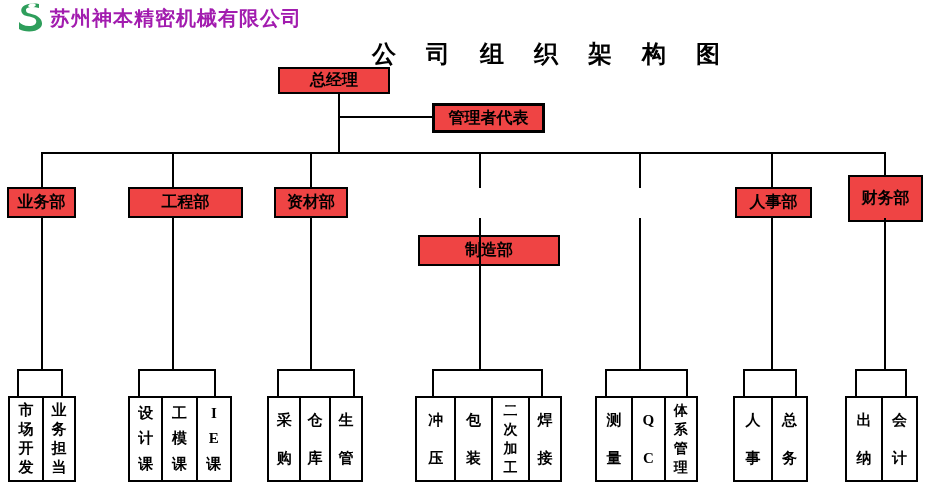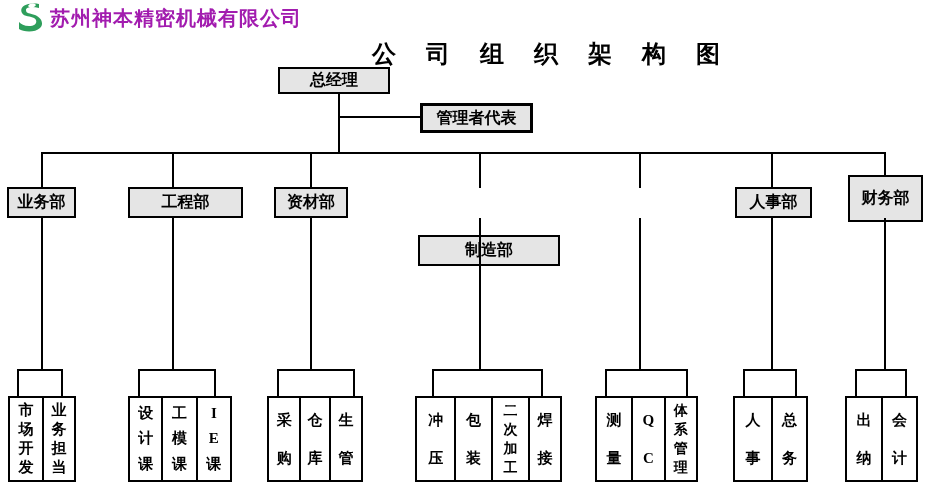--- a/index.html
+++ b/index.html
@@ -12,21 +12,21 @@
   .company-name{
     position:absolute;left:50px;top:5px;font-size:20px;font-weight:bold;
     letter-spacing:1px;color:#a21caf;white-space:nowrap;
   }
   .chart-title{
     position:absolute;left:372px;top:30px;width:270px;text-align:right;
     font-size:24px;font-weight:bold;letter-spacing:12px;white-space:nowrap;margin-top:8px;
   }
   
   .box{
-    position:absolute;box-sizing:border-box;border:2px solid #000;background:#e5e5e5;
+    position:absolute;box-sizing:border-box;border:2px solid #000;background:#ef4444;
     display:flex;align-items:center;justify-content:center;
     font-weight:bold;font-size:16px;white-space:nowrap;
   }
   .vline,.hline{position:absolute;background:#000;}
   .vline{width:2px;}
   .hline{height:2px;}
   .connector{
     position:absolute;box-sizing:border-box;height:27px;
     border:2px solid #000;border-bottom:none;background:transparent;
   }
@@ -50,21 +50,21 @@
     <path d="M13 4 C15 1 19 1 21 3 C19 6 15 7 13 4 Z" fill="#ffffff"></path>
     <path d="M17 5 L18 9 L16 9 Z" fill="#ffffff"></path>
   </svg>
   <div class="company-name">苏州神本精密机械有限公司</div>
   <div class="chart-title">公 司 组 织 架 构 图</div>
 
   <div class="box" style="left:278px;top:67px;width:112px;height:27px;">总经理</div>
   <div class="vline" style="left:338px;top:94px;height:60px;"></div>
 
   <div class="hline" style="left:340px;top:116px;width:92px;"></div>
-  <div class="box" style="left:420px;top:103px;width:113px;height:30px;border-width:3px;">管理者代表</div>
+  <div class="box" style="left:432px;top:103px;width:113px;height:30px;border-width:3px;">管理者代表</div>
 
   <div class="hline" style="left:41px;top:152px;width:845px;"></div>
 
   <div class="vline" style="left:41px;top:154px;height:34px;"></div>
   <div class="box" style="left:7px;top:187px;width:69px;height:31px;">业务部</div>
   <div class="vline" style="left:41px;top:218px;height:152px;"></div>
   <div class="connector" style="left:17px;top:369px;width:46px;"></div>
   <div class="units" style="left:8px;width:68px;">
     <div class="unit" style="flex:35;">
         <span class="vchar">市</span>

